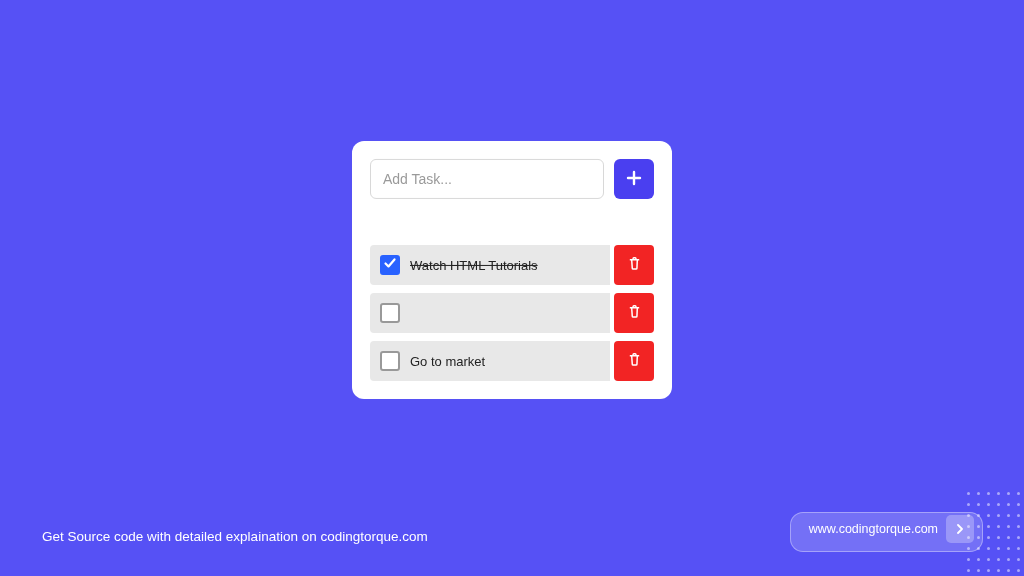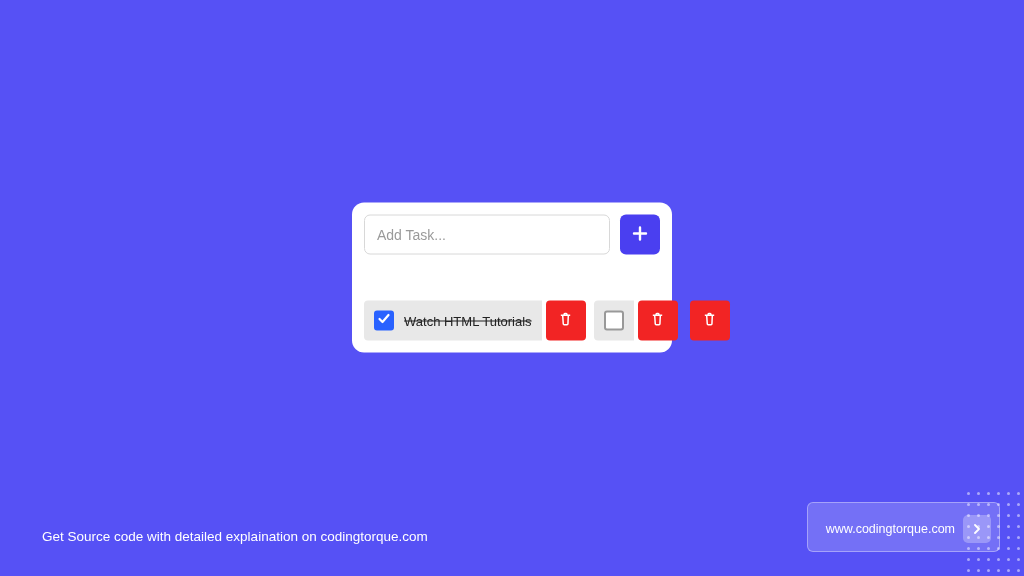--- a/index.html
+++ b/index.html
@@ -12,21 +12,21 @@
       overflow: hidden;
     }
     .card {
       position: absolute;
       left: 50%;
       top: 50%;
       transform: translate(-50%, -57%);
       width: 320px;
       background: #fff;
       border-radius: 12px;
-      padding: 12px;
+      padding: 18px;
     }
     .input-row {
       display: flex;
       gap: 10px;
       align-items: center;
       margin-bottom: 46px;
     }
     .task-input {
       flex: 1;
       height: 40px;
@@ -42,21 +42,21 @@
       width: 40px;
       height: 40px;
       background: #4a3ff0;
       border: none;
       border-radius: 6px;
       cursor: pointer;
       display: flex;
       align-items: center;
       justify-content: center;
     }
-    .task-list { display: flex; flex-direction: row; gap: 8px; }
+    .task-list { display: flex; flex-direction: column; gap: 8px; }
     .task-item {
       display: flex;
       align-items: stretch;
       height: 40px;
     }
     .task-body {
       flex: 1;
       background: #e8e8e8;
       border-radius: 4px 0 0 4px;
       display: flex;
@@ -101,29 +101,29 @@
     .footer-text {
       position: absolute;
       left: 42px;
       bottom: 32px;
       color: #fff;
       font-size: 13.5px;
       font-weight: 400;
     }
     .footer-pill {
       position: absolute;
-      right: 24px;
+      right: 41px;
       bottom: 24px;
       display: flex;
       align-items: center;
       gap: 8px;
       background: rgba(255,255,255,0.18);
       border: 1px solid rgba(255,255,255,0.35);
-      border-radius: 6px;
-      padding: 12px 8px 8px 18px;
+      border-radius: 13px;
+      padding: 2px 8px 8px 18px;
     }
     .footer-pill-text { color: #fff; font-size: 12.5px; }
     .footer-arrow {
       width: 28px;
       height: 28px;
       background: rgba(255,255,255,0.28);
       border-radius: 5px;
       display: flex;
       align-items: center;
       justify-content: center;
@@ -188,20 +188,24 @@
       <button class="del-btn">
         <span>
           <svg width="15" height="15" viewBox="0 0 16 16" fill="none" stroke="#fff" stroke-width="1.6">
               <path d="M3 4h10M6.5 4V2.8c0-.4.4-.8.8-.8h1.4c.4 0 .8.4.8.8V4M5 4l.6 9c0 .5.4 1 1 1h3c.5 0 1-.5 1-1L11 4"></path>
             </svg>
         </span>
       </button>
     </div>
 
     <div class="task-item">
+      <div class="task-body">
+        <div class="chk"></div>
+        <span class="task-label">Go to market</span>
+      </div>
       <button class="del-btn">
         <span>
           <svg width="15" height="15" viewBox="0 0 16 16" fill="none" stroke="#fff" stroke-width="1.6">
               <path d="M3 4h10M6.5 4V2.8c0-.4.4-.8.8-.8h1.4c.4 0 .8.4.8.8V4M5 4l.6 9c0 .5.4 1 1 1h3c.5 0 1-.5 1-1L11 4"></path>
             </svg>
         </span>
       </button>
     </div>
   </div>
 </div>

